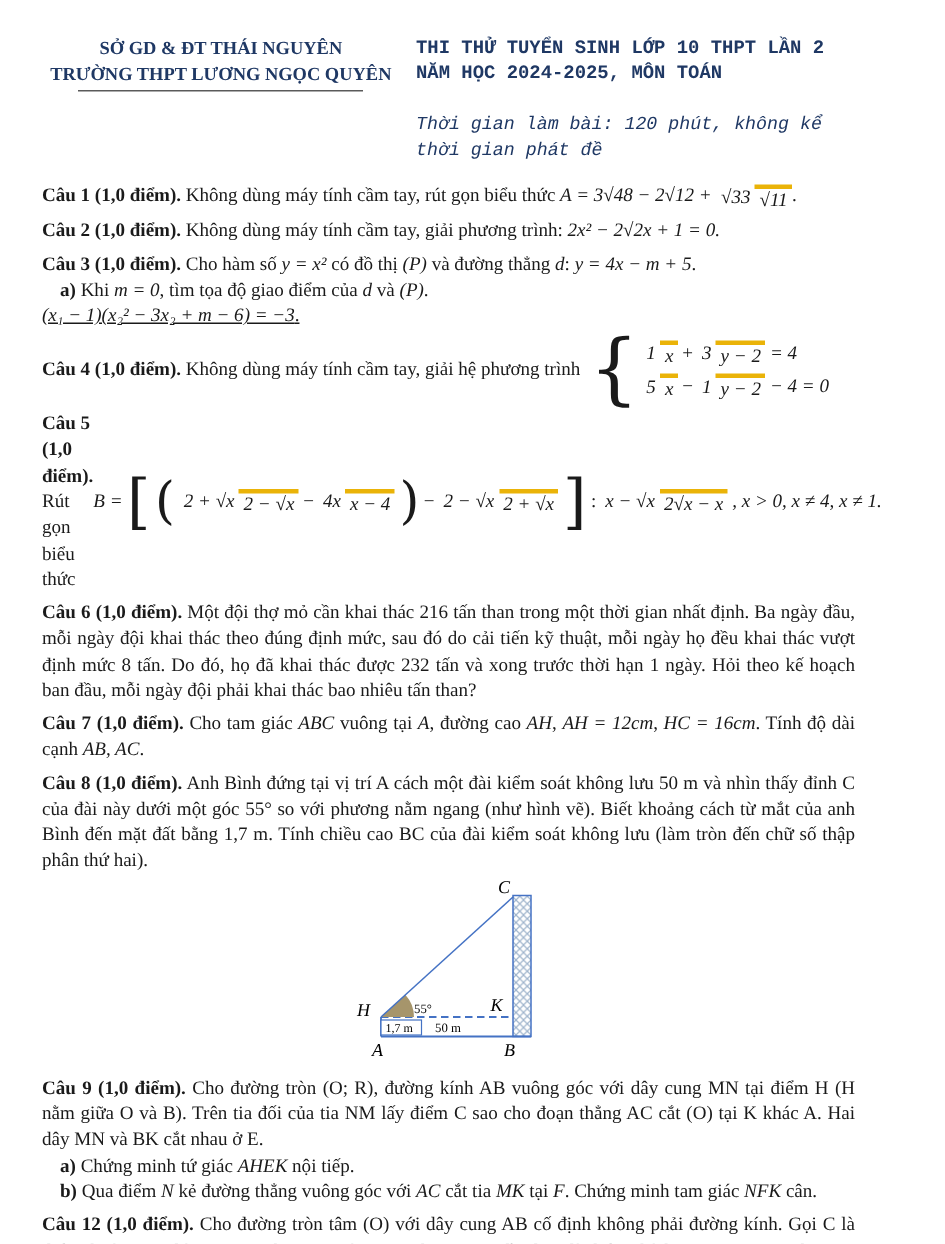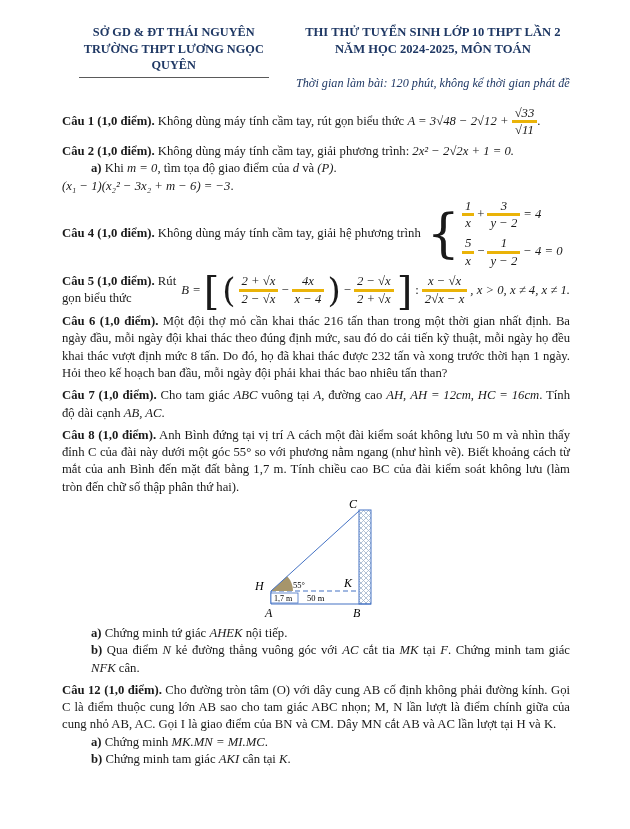--- a/index.html
+++ b/index.html
@@ -1,34 +1,34 @@
 <!DOCTYPE html>
 <html><head>
 <meta charset="utf-8">
 <style>
   html,body { margin:0; padding:0; background:#ffffff; }
   .page {
     width:628px; height:829px; box-sizing:border-box;
-    padding:24px 58px 0 62px;
+    padding:24px 58px 0 28px;
     font-family:"Liberation Serif","DejaVu Serif",serif;
     font-size:12.7px; line-height:1.36; color:#1a1a1a;
     overflow:hidden; background:#fff;
   }
   .b { font-weight:bold; }
   .m { font-style:italic; white-space:nowrap; }
   .navy { color:#1f3864; }
   header { display:flex; justify-content:space-between; margin-bottom:14px; }
   .hdr-left { width:44%; text-align:center; font-size:12.3px; }
-  .hdr-right { width:54%; text-align:center; font-size:12.6px; }
+  .hdr-right { width:54%; font-size:12.6px;font-family:Liberation Mono, monospace; }
   .hdr-rule { width:190px; border-top:1.4px solid #5a5a5a; margin:3px auto 0; }
   .hdr-right .dur { font-size:12.2px; font-style:italic; margin-top:17px; }
   p.q { margin:5px 0 0 0; text-align:justify; }
-  p.sub { margin:0 0 0 29px; text-align:justify; }
-  p.cont { margin:0; }
-  .frac { display:inline-flex; flex-direction:column; align-items:center;
+  p.sub { margin:0 0 0 12px; text-align:justify; }
+  p.cont { margin:0;text-decoration:underline; }
+  .frac { display:inline-flex; flex-direction:row; align-items:center;
           vertical-align:middle; line-height:1.15; font-style:italic; }
   .frac .fd { border-top:3px solid #eab308; }
   .frac .fn, .frac .fd { padding:0 3px; text-align:center; white-space:nowrap; }
   .row { display:inline-flex; align-items:center; gap:3px; vertical-align:middle; }
   .q4line { display:flex; align-items:center; margin-top:4px; }
   .sys { display:inline-flex; align-items:center; margin-left:6px; }
   .brace { font-size:52px; font-weight:300; line-height:0.9; font-family:"DejaVu Serif",serif; }
   .syscol { display:flex; flex-direction:column; gap:5px; margin-left:2px; }
   .q5line { display:flex; align-items:center; flex-wrap:nowrap; margin-top:4px; }
   .big1 { font-size:40px; line-height:0.9; font-weight:300; font-family:"DejaVu Serif",serif; }
@@ -56,20 +56,23 @@
 
   <p class="q"><b>Câu 1 (1,0 điểm).</b><span> Không dùng máy tính cầm tay, rút gọn biểu thức </span><span class="m">A = 3√48 − 2√12 +</span>
     <span class="frac">
         <span class="fn">√33</span>
         <span class="fd">√11</span>
       </span><span>.</span>
   </p>
 
   <p class="q"><b>Câu 2 (1,0 điểm).</b><span> Không dùng máy tính cầm tay, giải phương trình: </span><span class="m">2x² − 2√2x + 1 = 0.</span></p>
 
+  <p class="q"><b>Câu 3 (1,0 điểm).</b>
+    <span>Cho hàm số </span><span class="m">y = x²</span><span> có đồ thị </span><span class="m">(P)</span><span> và đường thẳng </span><span class="m">d</span><span>: </span><span class="m">y = 4x − m + 5</span><span>.</span>
+  </p>
   <p class="sub"><b>a)</b><span> Khi </span><span class="m">m = 0</span><span>, tìm tọa độ giao điểm của </span><span class="m">d</span><span> và </span><span class="m">(P)</span><span>.</span></p>
   <p class="cont"><span class="m">(x₁ − 1)(x₂² − 3x₂ + m − 6) = −3</span><span>.</span></p>
 
   <div class="q4line">
     <span><b>Câu 4 (1,0 điểm).</b><span> Không dùng máy tính cầm tay, giải hệ phương trình</span></span>
     <span class="sys">
       <span class="brace">{</span>
       <span class="syscol">
         <span class="row">
           <span class="frac">
@@ -163,20 +166,21 @@
       <text x="108" y="10" font-size="12" font-style="italic">C</text>
       <text x="14" y="92" font-size="12" font-style="italic">H</text>
       <text x="103" y="89" font-size="12" font-style="italic">K</text>
       <text x="24" y="119" font-size="12" font-style="italic">A</text>
       <text x="112" y="119" font-size="12" font-style="italic">B</text>
       <text x="52" y="90" font-size="8.5">55°</text>
       <text x="66" y="103" font-size="8.5">50 m</text>
     </svg>
   </div>
 
+  <p class="q"><b>Câu 9 (1,0 điểm).</b><span> Cho đường tròn (O; R), đường kính AB vuông góc với dây cung MN tại điểm H (H nằm giữa O và B). Trên tia đối của tia NM lấy điểm C sao cho đoạn thẳng AC cắt (O) tại K khác A. Hai dây MN và BK cắt nhau ở E.</span></p>
   <p class="sub"><b>a)</b><span> Chứng minh tứ giác </span><span class="m">AHEK</span><span> nội tiếp.</span></p>
   <p class="sub"><b>b)</b><span> Qua điểm </span><span class="m">N</span><span> kẻ đường thẳng vuông góc với </span><span class="m">AC</span><span> cắt tia </span><span class="m">MK</span><span> tại </span><span class="m">F</span><span>. Chứng minh tam giác </span><span class="m">NFK</span><span> cân.</span></p>
 
   <p class="q"><b>Câu 12 (1,0 điểm).</b><span> Cho đường tròn tâm (O) với dây cung AB cố định không phải đường kính. Gọi C là điểm thuộc cung lớn AB sao cho tam giác ABC nhọn; M, N lần lượt là điểm chính giữa của cung nhỏ AB, AC. Gọi I là giao điểm của BN và CM. Dây MN cắt AB và AC lần lượt tại H và K.</span></p>
   <p class="sub"><b>a)</b><span> Chứng minh </span><span class="m">MK.MN = MI.MC</span><span>.</span></p>
   <p class="sub"><b>b)</b><span> Chứng minh tam giác </span><span class="m">AKI</span><span> cân tại </span><span class="m">K</span><span>.</span></p>
 
 </div>
 
 </body></html>

